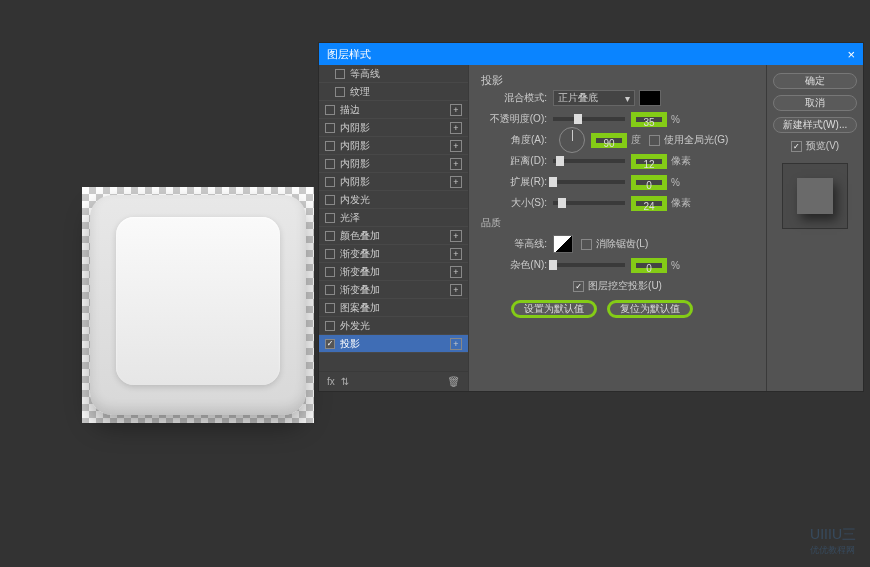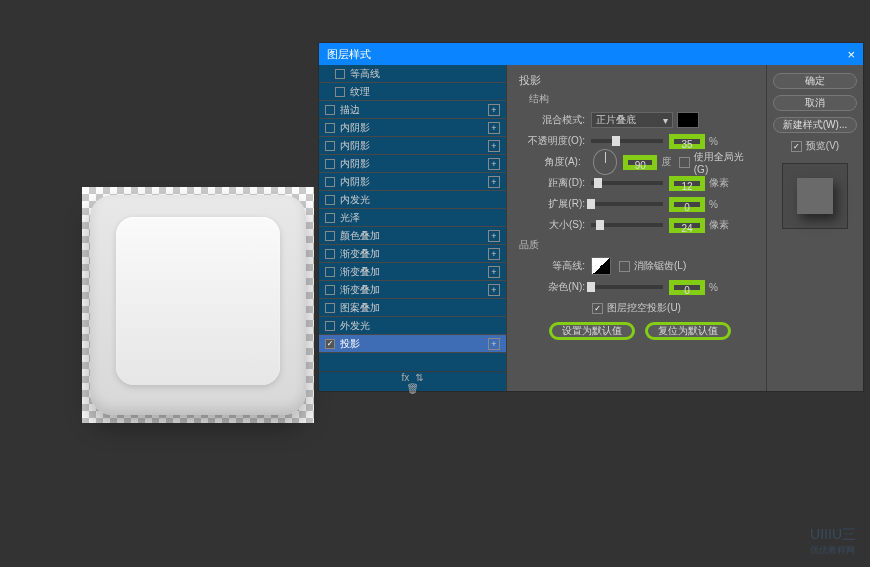--- a/index.html
+++ b/index.html
@@ -20,30 +20,30 @@
 
 .dialog { position: absolute; left: 318px; top: 42px; width: 546px; height: 350px;
   background: #535353; border: 1px solid #2a2a2a; display: flex; flex-direction: column; }
 .titlebar { background: #0a84ff; height: 22px; display: flex; align-items: center;
   justify-content: space-between; padding: 0 8px; }
 .titlebar-text { color: #fff; font-size: 11px; }
 .close-x { color: #fff; font-size: 13px; cursor: pointer; }
 
 .dialog-body { flex: 1; display: flex; }
 
-.styles-col { width: 188px; background: #0c4a6e; border-right: 1px solid #3a3a3a; display: flex; flex-direction: column; }
+.styles-col { width: 150px; background: #404040; border-right: 1px solid #3a3a3a; display: flex; flex-direction: column; }
 .styles-list { flex: 1; }
 .style-item { height: 18px; display: flex; align-items: center; padding: 0 6px;
   font-size: 10px; color: #ccc; border-bottom: 1px solid #484848; position: relative; }
 .style-item.indent { padding-left: 16px; }
 .style-item.selected { background: #3f6db5; color: #fff; }
 .style-check { width: 10px; height: 10px; border: 1px solid #888; margin-right: 5px; flex-shrink: 0; display: flex; align-items: center; justify-content: center; font-size: 8px; color: #fff; }
 .style-check.on { background: #555; }
 .style-plus { position: absolute; right: 6px; width: 12px; height: 12px; border: 1px solid #888; display: flex; align-items: center; justify-content: center; font-size: 9px; color: #ccc; }
-.styles-footer { height: 20px; border-top: 1px solid #3a3a3a; display: flex; align-items: center; justify-content: space-between; padding: 0 8px; color: #aaa; font-size: 10px; flex-direction: column; }
+.styles-footer { height: 20px; border-top: 1px solid #3a3a3a; display: flex; align-items: center; justify-content: space-between; padding: 0 8px; color: #aaa; font-size: 10px; }
 .footer-icons { display: flex; gap: 6px; }
 
 .settings-col { flex: 1; padding: 8px 12px; color: #ccc; font-size: 10px; border-right: 1px solid #3a3a3a; }
 .sec-title { font-size: 11px; margin-bottom: 2px; }
 .sub-title { font-size: 10px; color: #bbb; margin: 4px 0 6px 10px; }
 .row { display: flex; align-items: center; margin-bottom: 5px; height: 16px; }
 .row .lbl { width: 72px; text-align: right; padding-right: 6px; }
 .select { background: #444; border: 1px solid #666; height: 16px; width: 82px; padding: 0 4px; display: flex; align-items: center; justify-content: space-between; font-size: 10px; }
 .swatch { width: 22px; height: 16px; background: #000; border: 1px solid #666; margin-left: 4px; }
 .slider { flex: 1; max-width: 72px; height: 4px; background: #3a3a3a; position: relative; margin-right: 6px; }
@@ -164,21 +164,20 @@
         <div class="footer-icons">
           <span>fx</span>
           <span>⇅</span>
         </div>
         <span>🗑</span>
       </div>
     </div>
 
     <div class="settings-col">
       <div class="sec-title">投影</div>
-      <div class="sub-title">结构</div>
 
       <div class="row">
         <span class="lbl">混合模式:</span>
         <div class="select">
             <span>正片叠底</span>
             <span>▾</span>
           </div>
         <div class="swatch"></div>
       </div>
 

